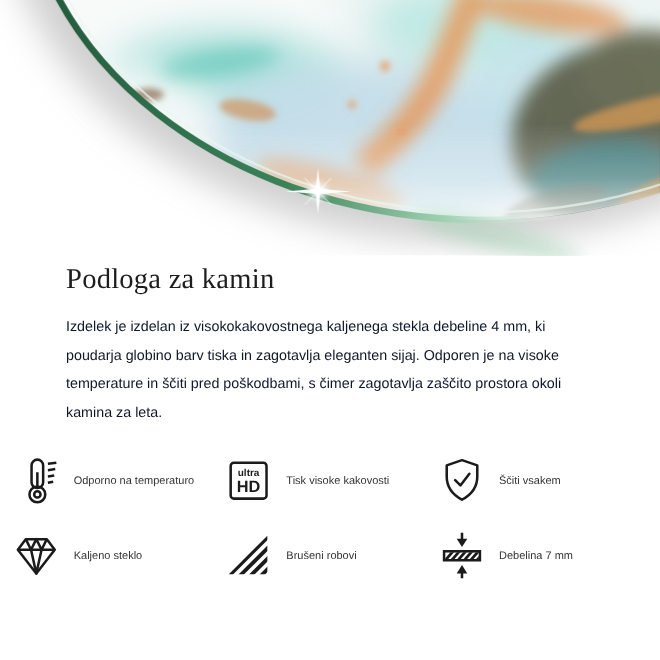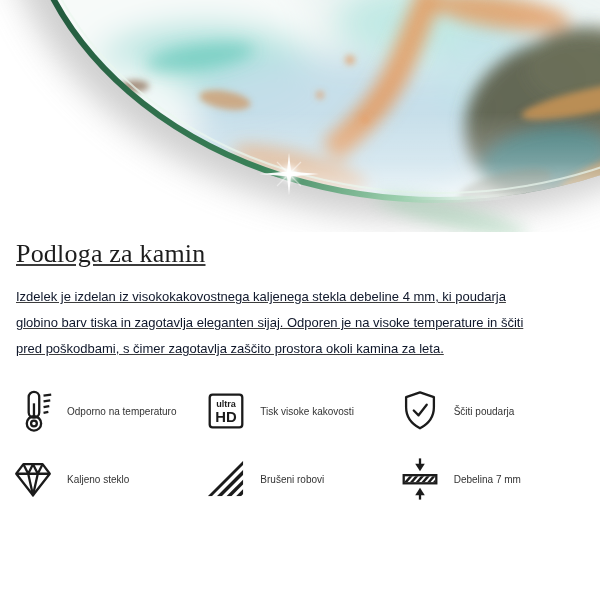--- a/index.html
+++ b/index.html
@@ -5,21 +5,21 @@
   html,body { margin:0; padding:0; }
   body {
     width:600px; height:600px; overflow:hidden;
     background:#ffffff;
     font-family:"Liberation Sans", sans-serif;
     color:#3c3c3c;
   }
   .hero { width:600px; height:232px; position:relative; overflow:hidden; background:#fff; }
   .hero svg { display:block; }
 
-  .content { padding:0 16px;text-decoration:underline; }
+  .content { padding:0 60px; }
   .title {
     margin:4px 0 0 0;
     font-family:"Liberation Serif", serif;
     font-weight:400;
     font-size:26px; line-height:35px;
     color:#1d1d1d; letter-spacing:.2px;
   }
   .desc {
     margin:13px 0 0 0;
     max-width:532px;
@@ -151,21 +151,21 @@
       <text x="24" y="35" text-anchor="middle" font-size="15.5">HD</text>
     </svg>
     <div class="f-label">Tisk visoke kakovosti</div>
   </div>
 
   <div class="feature">
     <svg class="fi" viewBox="0 0 48 48">
       <path class="st" stroke-linejoin="round" d="M24,4.5 L38.5,9.5 L38.5,20 C38.5,30.5 32.5,37.5 24,42 C15.5,37.5 9.5,30.5 9.5,20 L9.5,9.5 Z"></path>
       <path class="st" stroke-linecap="round" stroke-linejoin="round" d="M17.5,23.5 L22.5,28.5 L31,17.5"></path>
     </svg>
-    <div class="f-label">Ščiti poudarja</div>
+    <div class="f-label">Ščiti vsakem</div>
   </div>
 
   <div class="feature">
     <svg class="fi" viewBox="0 0 48 48">
       <path class="st" stroke-width="2" stroke-linejoin="round" d="M14,8.5 L34,8.5 L41.5,18.5 L24,41 L6.5,18.5 Z"></path>
       <path class="st" stroke-width="2" stroke-linejoin="round" d="M6.5,18.5 L41.5,18.5"></path>
       <path class="st" stroke-width="2" stroke-linejoin="round" d="M14,8.5 L19,18.5 L24,8.5 L29,18.5 L34,8.5"></path>
       <path class="st" stroke-width="2" stroke-linejoin="round" d="M19,18.5 L24,41 L29,18.5"></path>
     </svg>
     <div class="f-label">Kaljeno steklo</div>

